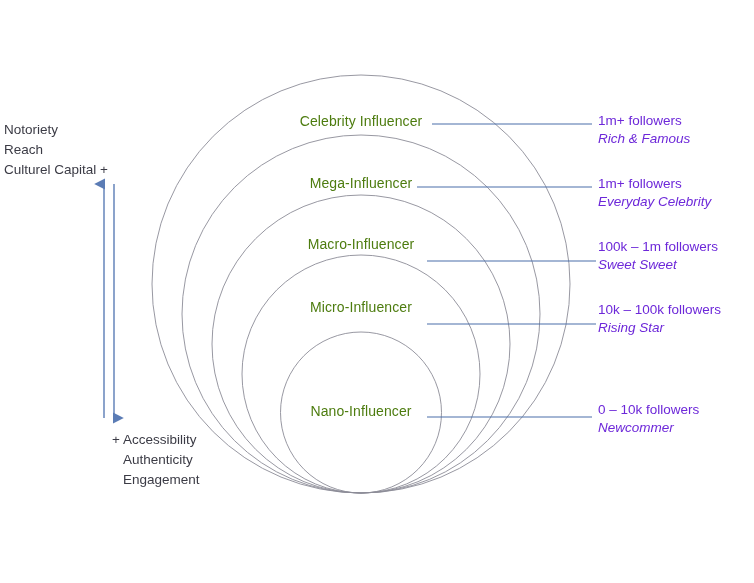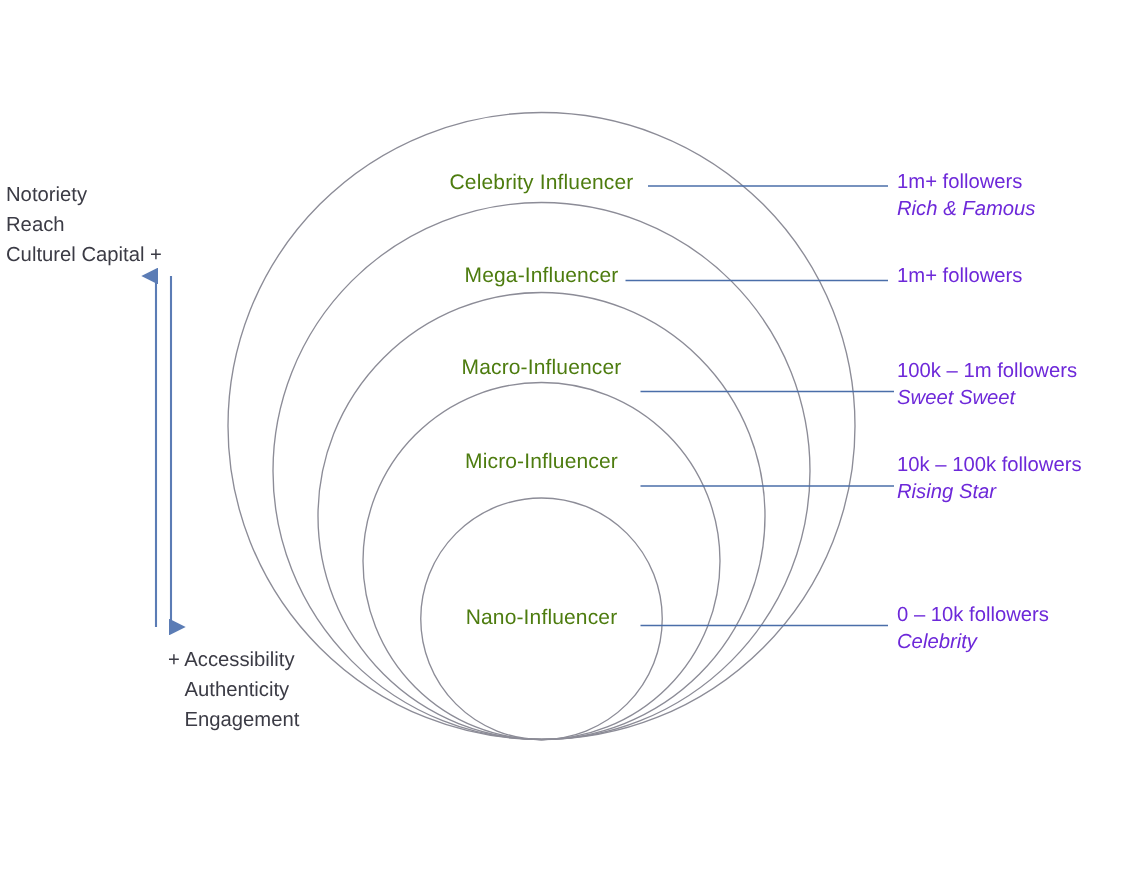--- a/index.html
+++ b/index.html
@@ -114,30 +114,31 @@
   <div class="circle-label" style="left:361px; top:307px;">Micro-Influencer</div>
   <div class="circle-label" style="left:361px; top:411px;">Nano-Influencer</div>
 
   <div class="callout" style="left:598px; top:112px;">
     <span class="count">1m+ followers</span>
     <span class="tag">Rich &amp; Famous</span>
   </div>
 
   <div class="callout" style="left:598px; top:175px;">
     <span class="count">1m+ followers</span>
+    <span class="tag">Everyday Celebrity</span>
   </div>
 
   <div class="callout" style="left:598px; top:238px;">
     <span class="count">100k – 1m followers</span>
     <span class="tag">Sweet Sweet</span>
   </div>
 
   <div class="callout" style="left:598px; top:301px;">
     <span class="count">10k – 100k followers</span>
     <span class="tag">Rising Star</span>
   </div>
 
   <div class="callout" style="left:598px; top:401px;">
     <span class="count">0 – 10k  followers</span>
-    <span class="tag">Celebrity</span>
+    <span class="tag">Newcommer</span>
   </div>
 
 </div>
 
 </body></html>

